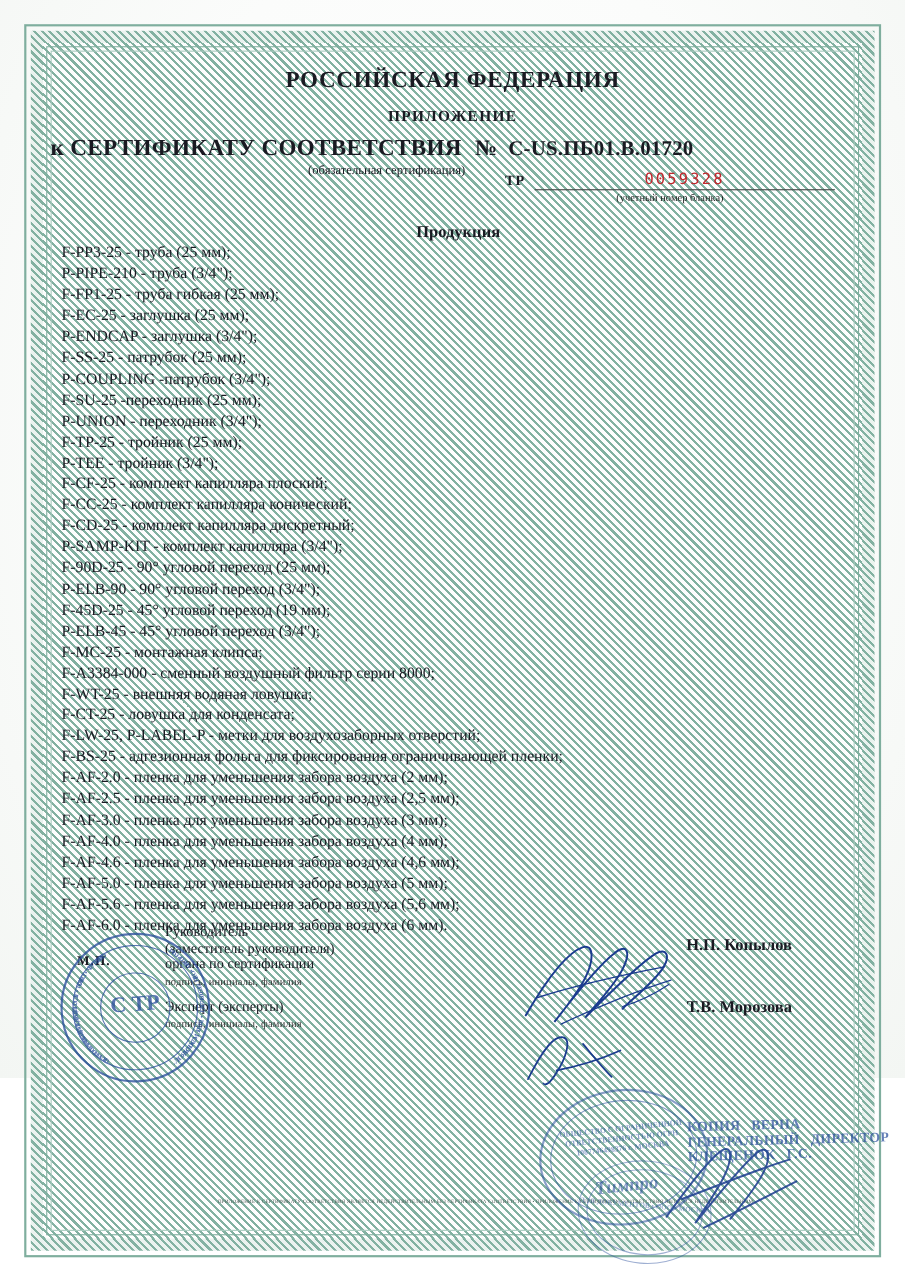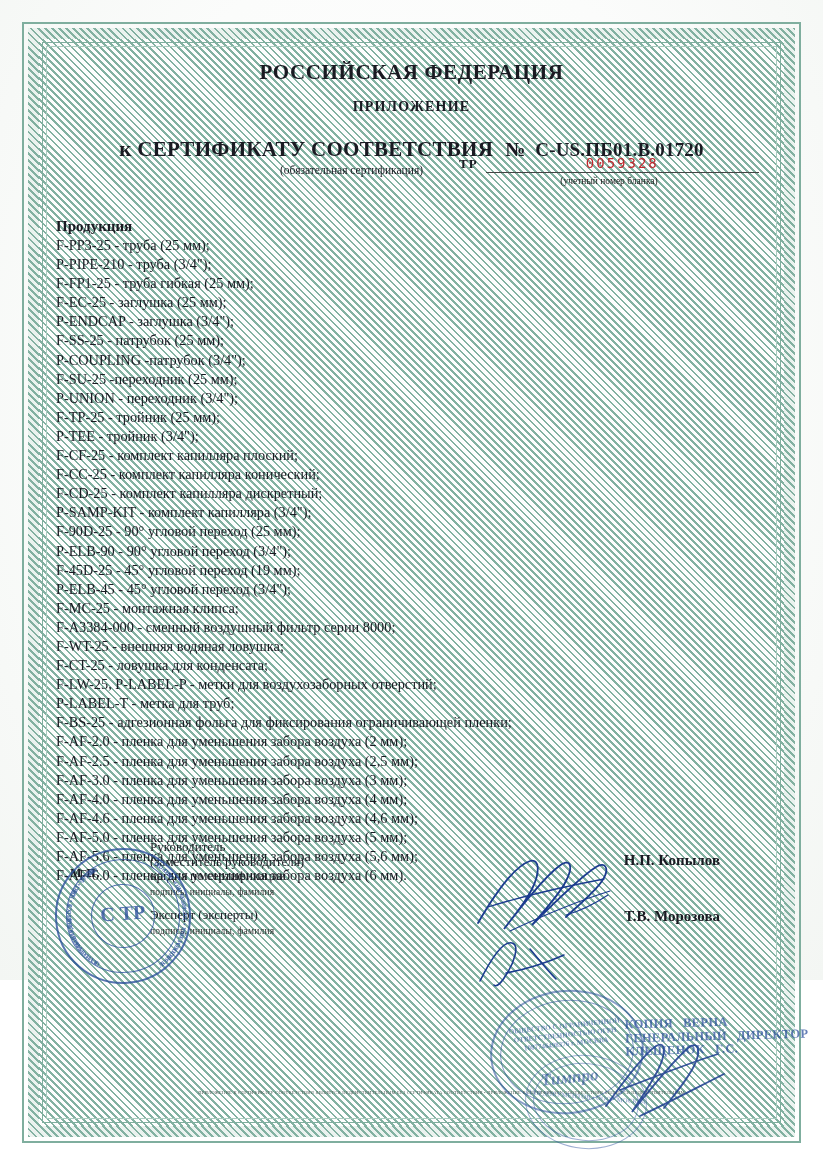--- a/index.html
+++ b/index.html
@@ -97,22 +97,22 @@
     text-align: center;
     font-weight: bold;
     font-size: 14px;
     letter-spacing: 1.2px;
     margin-top: 14px;
   }
 
   .cert-line {
     display: flex;
     align-items: baseline;
-    justify-content: center;
-    margin-top: 22px;
+    justify-content: flex-start;
+    margin-top: 7px;
   }
   .cert-line .lead {
     font-size: 21px;
     font-weight: bold;
     letter-spacing: .3px;
   }
   .cert-line .numsign {
     font-size: 20px;
     font-weight: bold;
     margin: 0 10px 0 12px;
@@ -164,20 +164,21 @@
     text-align: center;
     font-size: 9.5px;
     color: #222;
   }
 
   .prod-head {
     font-weight: bold;
     font-size: 15px;
     margin-top: 42px;
     margin-left: 10px;
+    text-align: center;
   }
 
   .prod-sub {
     font-size: 14.5px;
     margin-left: 10px;
     margin-top: 8px;
   }
 
   ul.items {
     list-style: none;
@@ -435,21 +436,20 @@
       <li>P-SAMP-KIT - комплект капилляра (3/4");</li>
       <li>F-90D-25 - 90° угловой переход (25 мм);</li>
       <li>P-ELB-90 - 90° угловой переход (3/4");</li>
       <li>F-45D-25 - 45° угловой переход (19 мм);</li>
       <li>P-ELB-45 - 45° угловой переход (3/4");</li>
       <li>F-MC-25 - монтажная клипса;</li>
       <li>F-A3384-000 - сменный воздушный фильтр серии 8000;</li>
       <li>F-WT-25 - внешняя водяная ловушка;</li>
       <li>F-CT-25 - ловушка для конденсата;</li>
       <li>F-LW-25, P-LABEL-P - метки для воздухозаборных отверстий;</li>
-      <li>P-LABEL-T - метка для труб;</li>
       <li>F-BS-25 - адгезионная фольга для фиксирования ограничивающей пленки;</li>
       <li>F-AF-2.0 - пленка для уменьшения забора воздуха (2 мм);</li>
       <li>F-AF-2.5 - пленка для уменьшения забора воздуха (2,5 мм);</li>
       <li>F-AF-3.0 - пленка для уменьшения забора воздуха (3 мм);</li>
       <li>F-AF-4.0 - пленка для уменьшения забора воздуха (4 мм);</li>
       <li>F-AF-4.6 - пленка для уменьшения забора воздуха (4,6 мм);</li>
       <li>F-AF-5.0 - пленка для уменьшения забора воздуха (5 мм);</li>
       <li>F-AF-5.6 - пленка для уменьшения забора воздуха (5,6 мм);</li>
       <li>F-AF-6.0 - пленка для уменьшения забора воздуха (6 мм).</li>
     </ul>

